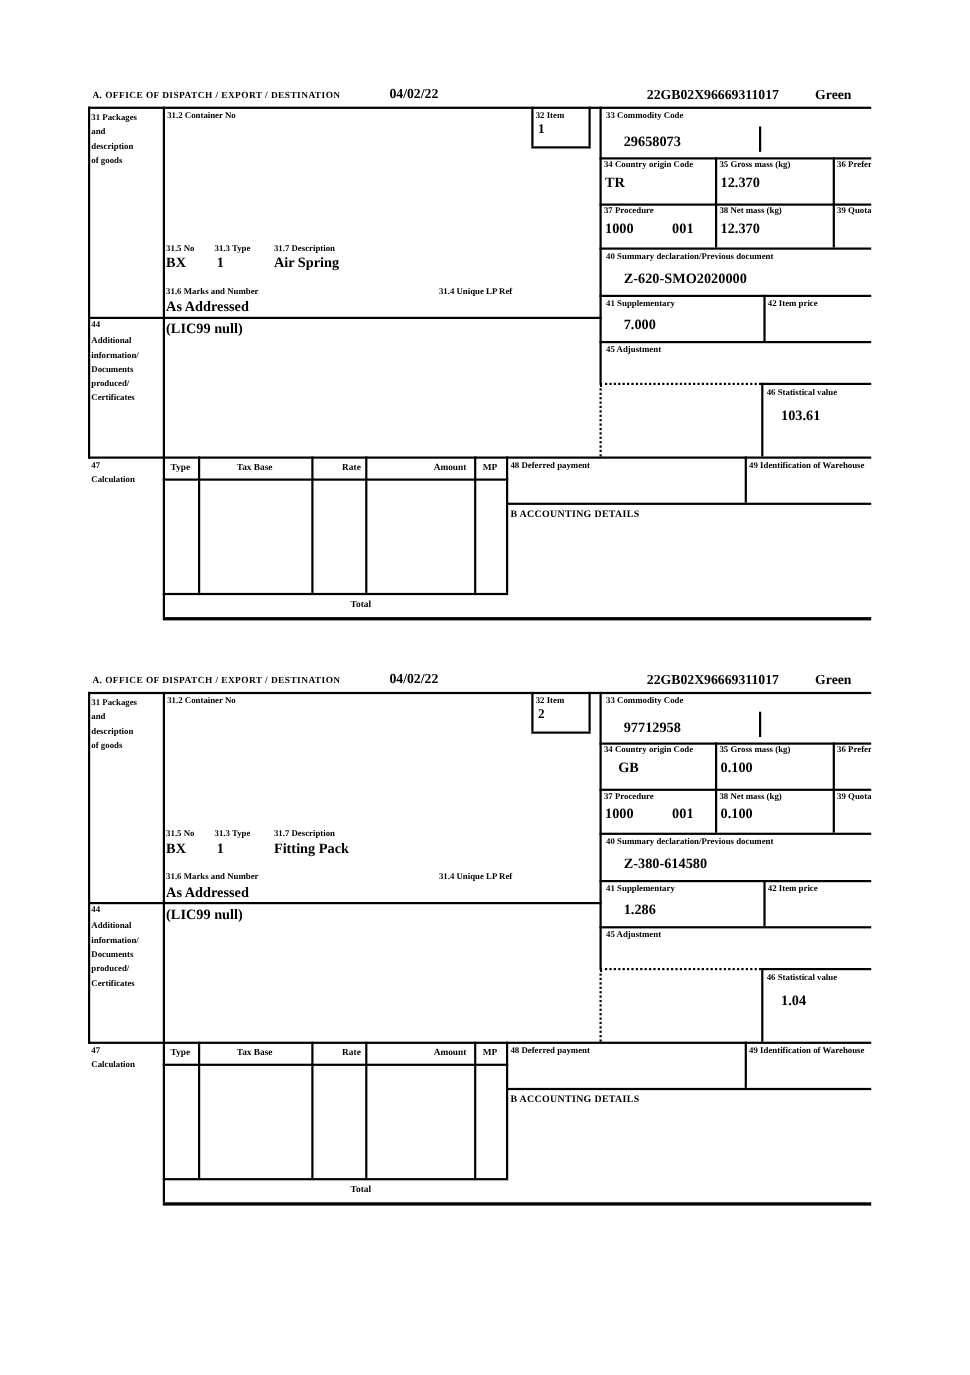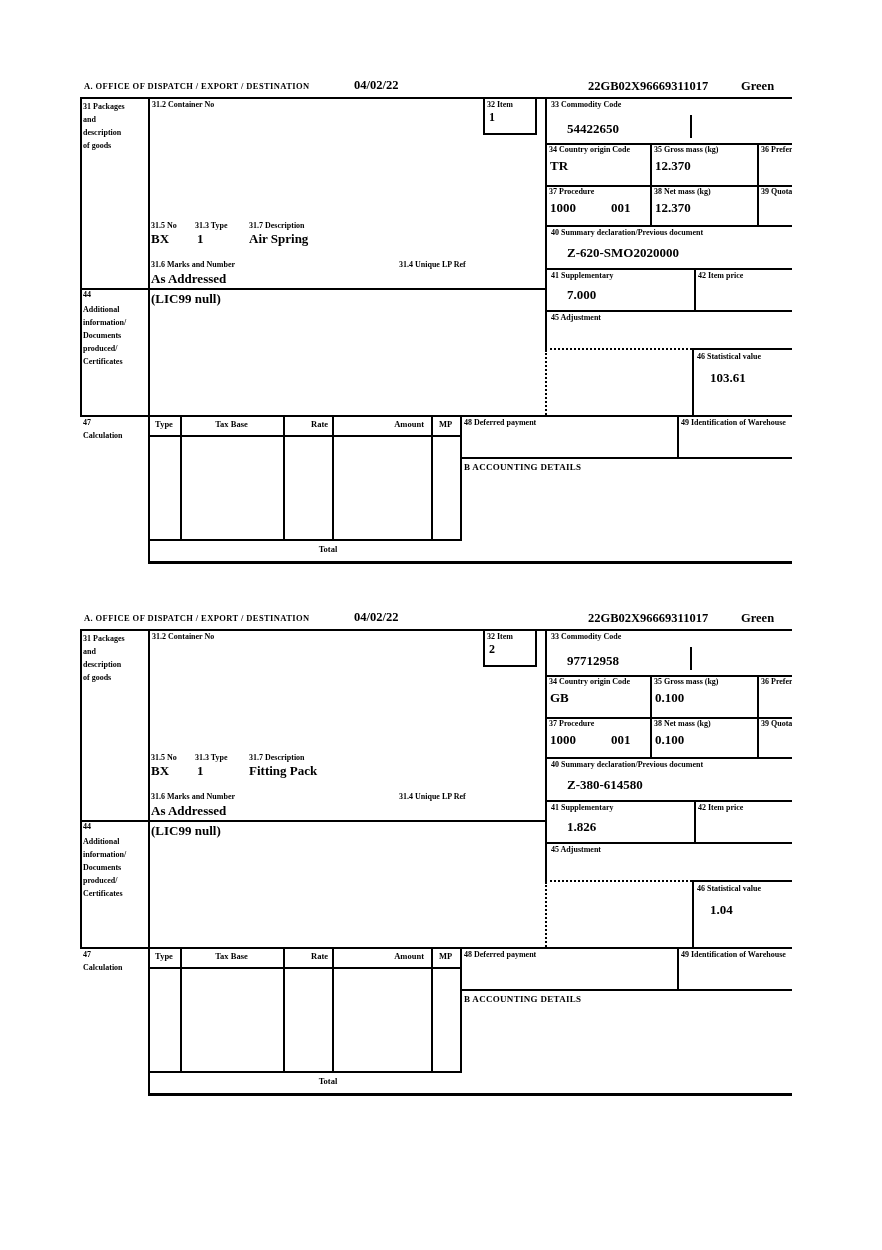--- a/index.html
+++ b/index.html
@@ -77,21 +77,21 @@
       <div>description</div>
       <div>of goods</div>
     </div>
 
     <div class="t lbl" style="left:152px;top:22px">31.2 Container No</div>
 
     <div class="t lbl" style="left:487px;top:22px">32 Item</div>
     <div class="t val-sm" style="left:489px;top:32px">1</div>
 
     <div class="t lbl" style="left:551px;top:22px">33 Commodity Code</div>
-    <div class="t val" style="left:567px;top:43px">54422650</div>
+    <div class="t val" style="left:567px;top:43px">29658073</div>
 
     <div class="t lbl" style="left:549px;top:67px">34 Country origin Code</div>
     <div class="t val" style="left:550px;top:80px">TR</div>
     <div class="t lbl" style="left:654px;top:67px">35 Gross mass (kg)</div>
     <div class="t val" style="left:655px;top:80px">12.370</div>
     <div class="t lbl" style="left:761px;top:67px">36 Preference</div>
 
     <div class="t lbl" style="left:549px;top:109px">37 Procedure</div>
     <div class="t val" style="left:550px;top:122px">1000</div>
     <div class="t val" style="left:611px;top:122px">001</div>
@@ -200,21 +200,21 @@
 
     <div class="t lbl" style="left:152px;top:22px">31.2 Container No</div>
 
     <div class="t lbl" style="left:487px;top:22px">32 Item</div>
     <div class="t val-sm" style="left:489px;top:32px">2</div>
 
     <div class="t lbl" style="left:551px;top:22px">33 Commodity Code</div>
     <div class="t val" style="left:567px;top:43px">97712958</div>
 
     <div class="t lbl" style="left:549px;top:67px">34 Country origin Code</div>
-    <div class="t val" style="left:550px;top:80px">GB</div>
+    <div class="t val" style="left:562px;top:80px">GB</div>
     <div class="t lbl" style="left:654px;top:67px">35 Gross mass (kg)</div>
     <div class="t val" style="left:655px;top:80px">0.100</div>
     <div class="t lbl" style="left:761px;top:67px">36 Preference</div>
 
     <div class="t lbl" style="left:549px;top:109px">37 Procedure</div>
     <div class="t val" style="left:550px;top:122px">1000</div>
     <div class="t val" style="left:611px;top:122px">001</div>
     <div class="t lbl" style="left:654px;top:109px">38 Net mass (kg)</div>
     <div class="t val" style="left:655px;top:122px">0.100</div>
     <div class="t lbl" style="left:761px;top:109px">39 Quota</div>
@@ -227,21 +227,21 @@
     <div class="t val" style="left:249px;top:153px">Fitting Pack</div>
 
     <div class="t lbl" style="left:151px;top:182px">31.6 Marks and Number</div>
     <div class="t lbl" style="left:399px;top:182px">31.4 Unique LP Ref</div>
     <div class="t val" style="left:151px;top:193px">As Addressed</div>
 
     <div class="t lbl" style="left:551px;top:150px">40 Summary declaration/Previous document</div>
     <div class="t val" style="left:567px;top:167px">Z-380-614580</div>
 
     <div class="t lbl" style="left:551px;top:193px">41 Supplementary</div>
-    <div class="t val" style="left:567px;top:209px">1.826</div>
+    <div class="t val" style="left:567px;top:209px">1.286</div>
     <div class="t lbl" style="left:698px;top:193px">42 Item price</div>
     <div class="t lbl" style="left:800px;top:193px">43 V.M. Code</div>
 
     <div class="t lbl" style="left:83px;top:212px">44</div>
     <div class="t lbl stack" style="left:83px;top:225px">
       <div class="u">Additional</div>
       <div class="u">information/</div>
       <div class="u">Documents</div>
       <div class="u">produced/</div>
       <div class="u">Certificates</div>

